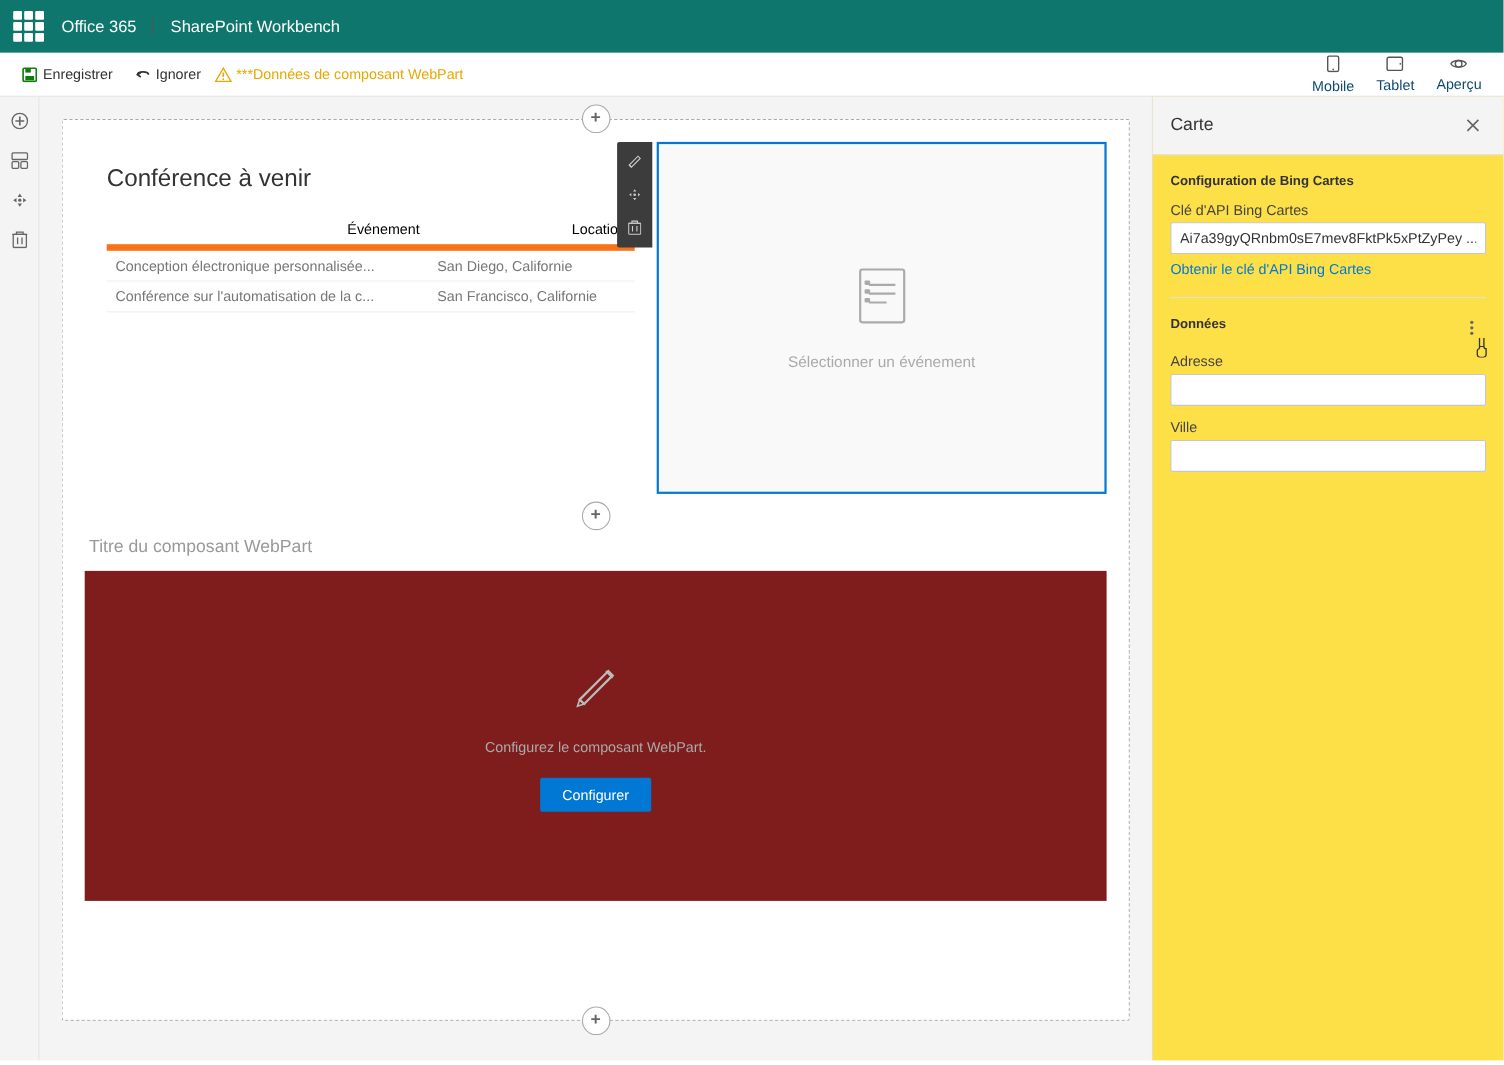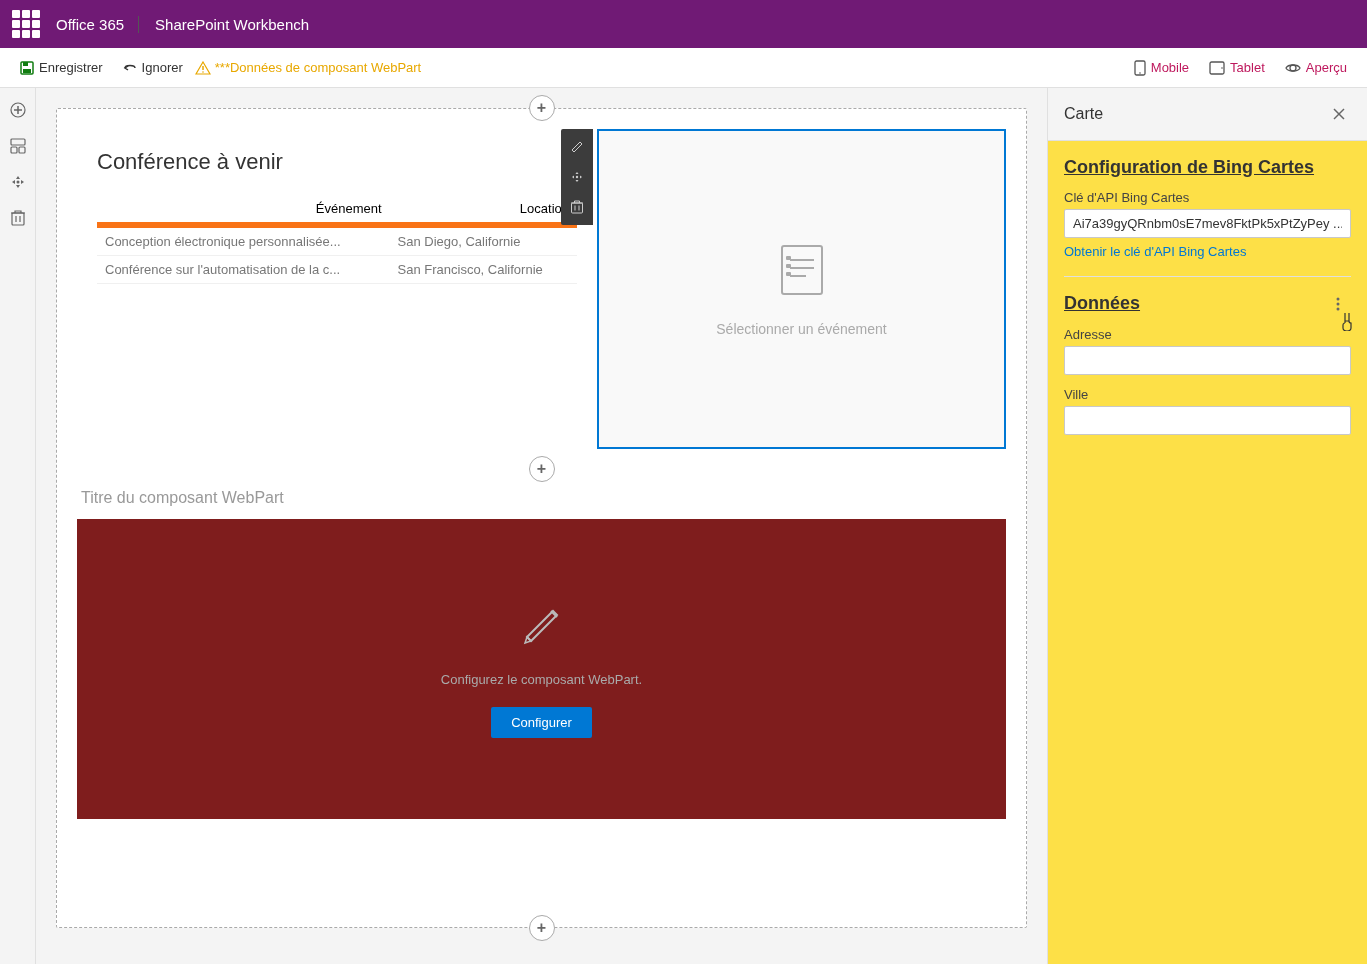--- a/index.html
+++ b/index.html
@@ -2,21 +2,21 @@
 <html><head>
   <meta charset="utf-8">
   <style>
     * { box-sizing: border-box; margin: 0; padding: 0; }
     body { font-family: 'Segoe UI', Tahoma, Geneva, Verdana, sans-serif; background: #fff; overflow: hidden; height: 968px; width: 1367px; }
 
     
     .top-bar {
       display: flex;
       align-items: center;
-      background: #701a75;
+      background: #0f766e;
       height: 48px;
       padding: 0 12px;
       gap: 16px;
     }
     .waffle-icon {
       width: 28px; height: 28px;
       display: grid; grid-template-columns: repeat(3,8px); grid-template-rows: repeat(3,8px);
       gap: 2px; cursor: pointer;
     }
     .waffle-icon span { background: #fff; display: block; border-radius: 1px; }
@@ -48,21 +48,21 @@
       padding: 4px 8px;
       font-size: 13px;
       cursor: pointer;
       color: #333;
       border: none; background: none;
       border-radius: 2px;
     }
     .toolbar-btn svg { flex-shrink: 0; }
     .toolbar-separator { flex: 1; }
     .toolbar-right { display: flex; align-items: center; gap: 4px; }
-    .toolbar-right .toolbar-btn { color: #be185d; }
+    .toolbar-right .toolbar-btn { color: #0c4a6e; flex-direction: column; }
     .webpart-warning { color: #e8a800; display: flex; align-items: center; gap: 4px; font-size: 13px; }
 
     
     .main-layout {
       display: flex;
       height: calc(968px - 92px);
     }
 
     
     .left-sidebar {
@@ -281,25 +281,24 @@
       width: 24px; height: 24px;
       display: flex; align-items: center; justify-content: center;
       border-radius: 2px;
     }
     .right-panel-body {
       padding: 16px;
       flex: 1;
       overflow-y: auto;
     }
     .panel-section-title {
-      font-size: 18px;
+      font-size: 12px;
       font-weight: 600;
       color: #333;
       margin-bottom: 10px;
-      text-decoration: underline;
     }
     .panel-label {
       font-size: 13px;
       color: #444;
       margin-bottom: 4px;
       margin-top: 12px;
     }
     .panel-input {
       width: 100%;
       border: 1px solid #c8c8c8;

